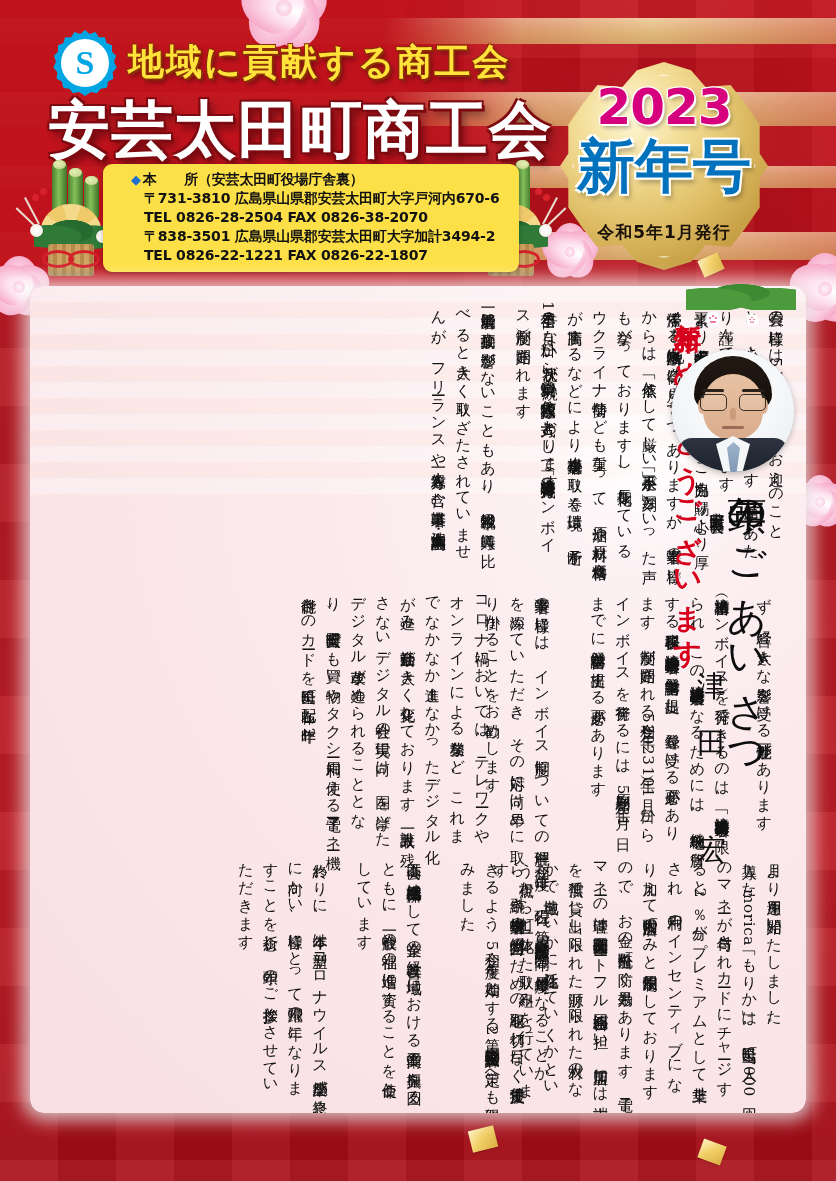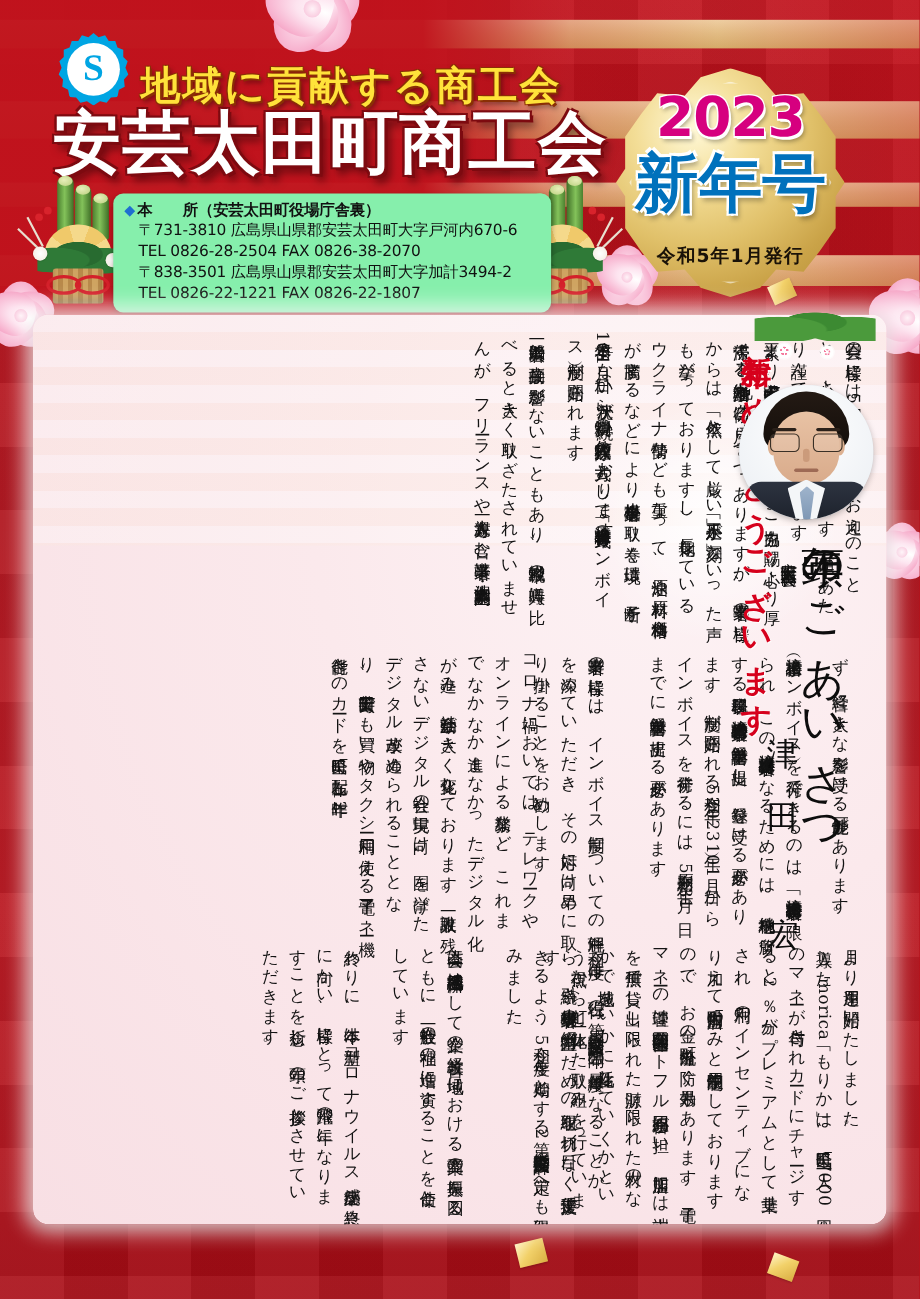--- a/index.html
+++ b/index.html
@@ -115,43 +115,43 @@
   }
 
   .tagline{
     position:absolute;left:128px;top:38px;
     font-family:"DejaVu Serif","Liberation Serif",serif;
     font-weight:bold;font-size:36px;letter-spacing:2px;
     color:#ffe23a;
     text-shadow:
       2px 2px 0 #8a2f05, -1px -1px 0 #8a2f05, 1px -1px 0 #8a2f05, -1px 1px 0 #8a2f05,
       3px 4px 5px rgba(0,0,0,.45);
-    margin-top: 16px;
   }
   .maintitle{
     position:absolute;left:48px;top:88px;
     font-family:"DejaVu Sans","Liberation Sans",sans-serif;
     font-weight:bold;font-size:62px;letter-spacing:1px;
     color:#ffffff;
     text-shadow:
       3px 3px 0 #7d0a10, -2px -2px 0 #7d0a10, 2px -2px 0 #7d0a10, -2px 2px 0 #7d0a10,
       0 0 2px #7d0a10, 5px 6px 8px rgba(0,0,0,.5);
   }
 
   
   .contact{
-    position:absolute;left:103px;top:176px;width:378px;
-    background:#86efac;border-radius:9px;
-    padding:6px 10px 8px 10px;
+    position:absolute;left:103px;top:164px;width:378px;
+    background:#fde047;border-radius:9px;
+    padding:6px 10px 8px 28px;
     box-shadow:0 2px 5px rgba(0,0,0,.28);
   }
   .contact .line{
     font-family:"DejaVu Sans","Liberation Sans",sans-serif;
     font-size:14px;color:#111;line-height:1.35;white-space:nowrap;
     letter-spacing:-0.2px;
+    font-weight:bold;
   }
   .contact .head{font-weight:bold;}
   .contact .dia{color:#1f6fd0;font-size:13px;margin-right:2px;}
   .contact .ind{padding-left:13px;}
 
   
   .kado{position:absolute;width:82px;height:120px;}
   .kado .bamboo{
     position:absolute;width:15px;border-radius:7px 7px 2px 2px;
     background:linear-gradient(90deg,#4a7f2e,#83c25a 45%,#3f6f27);

